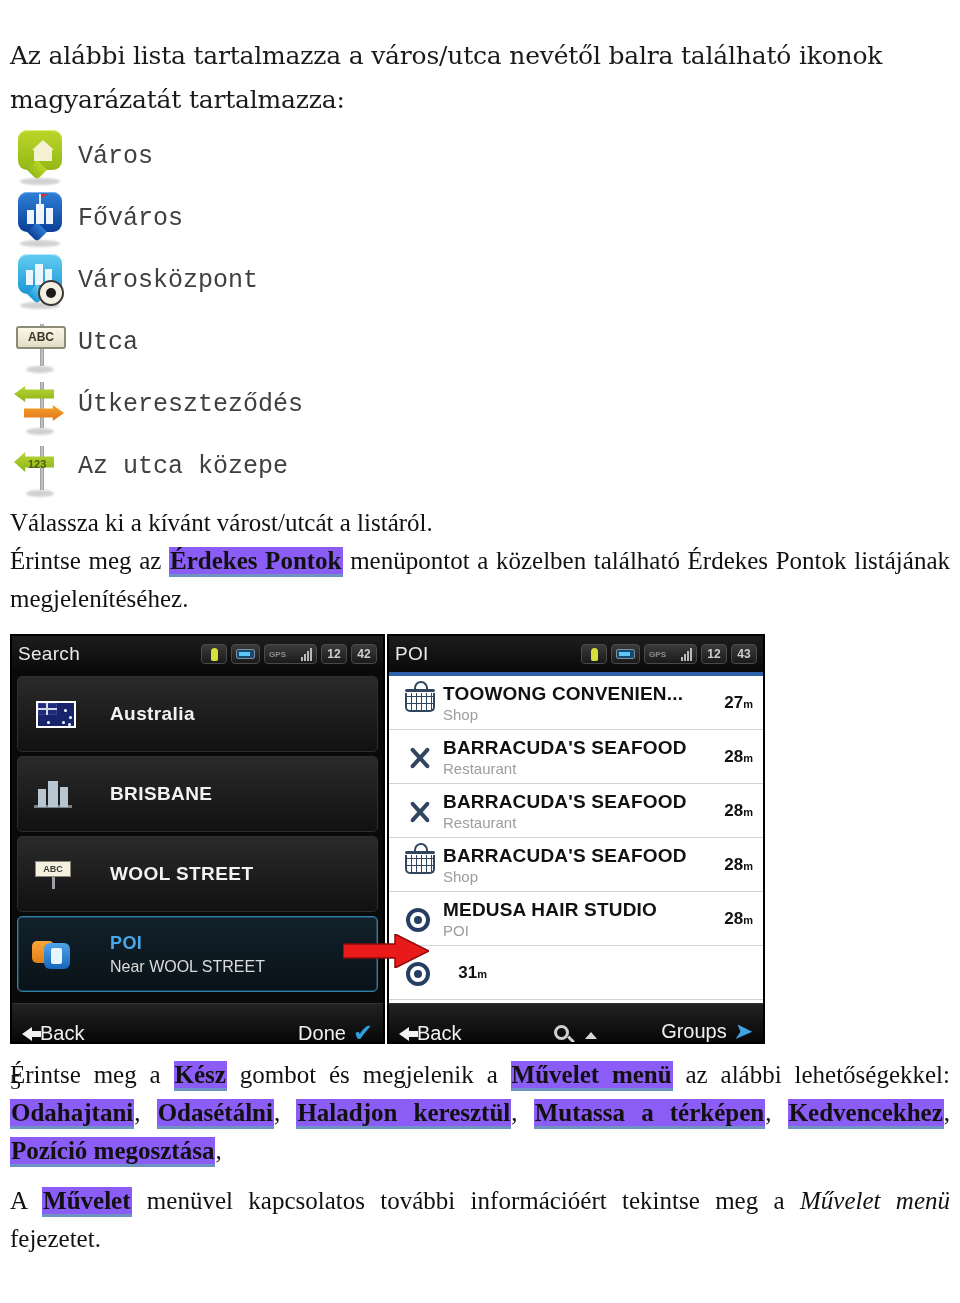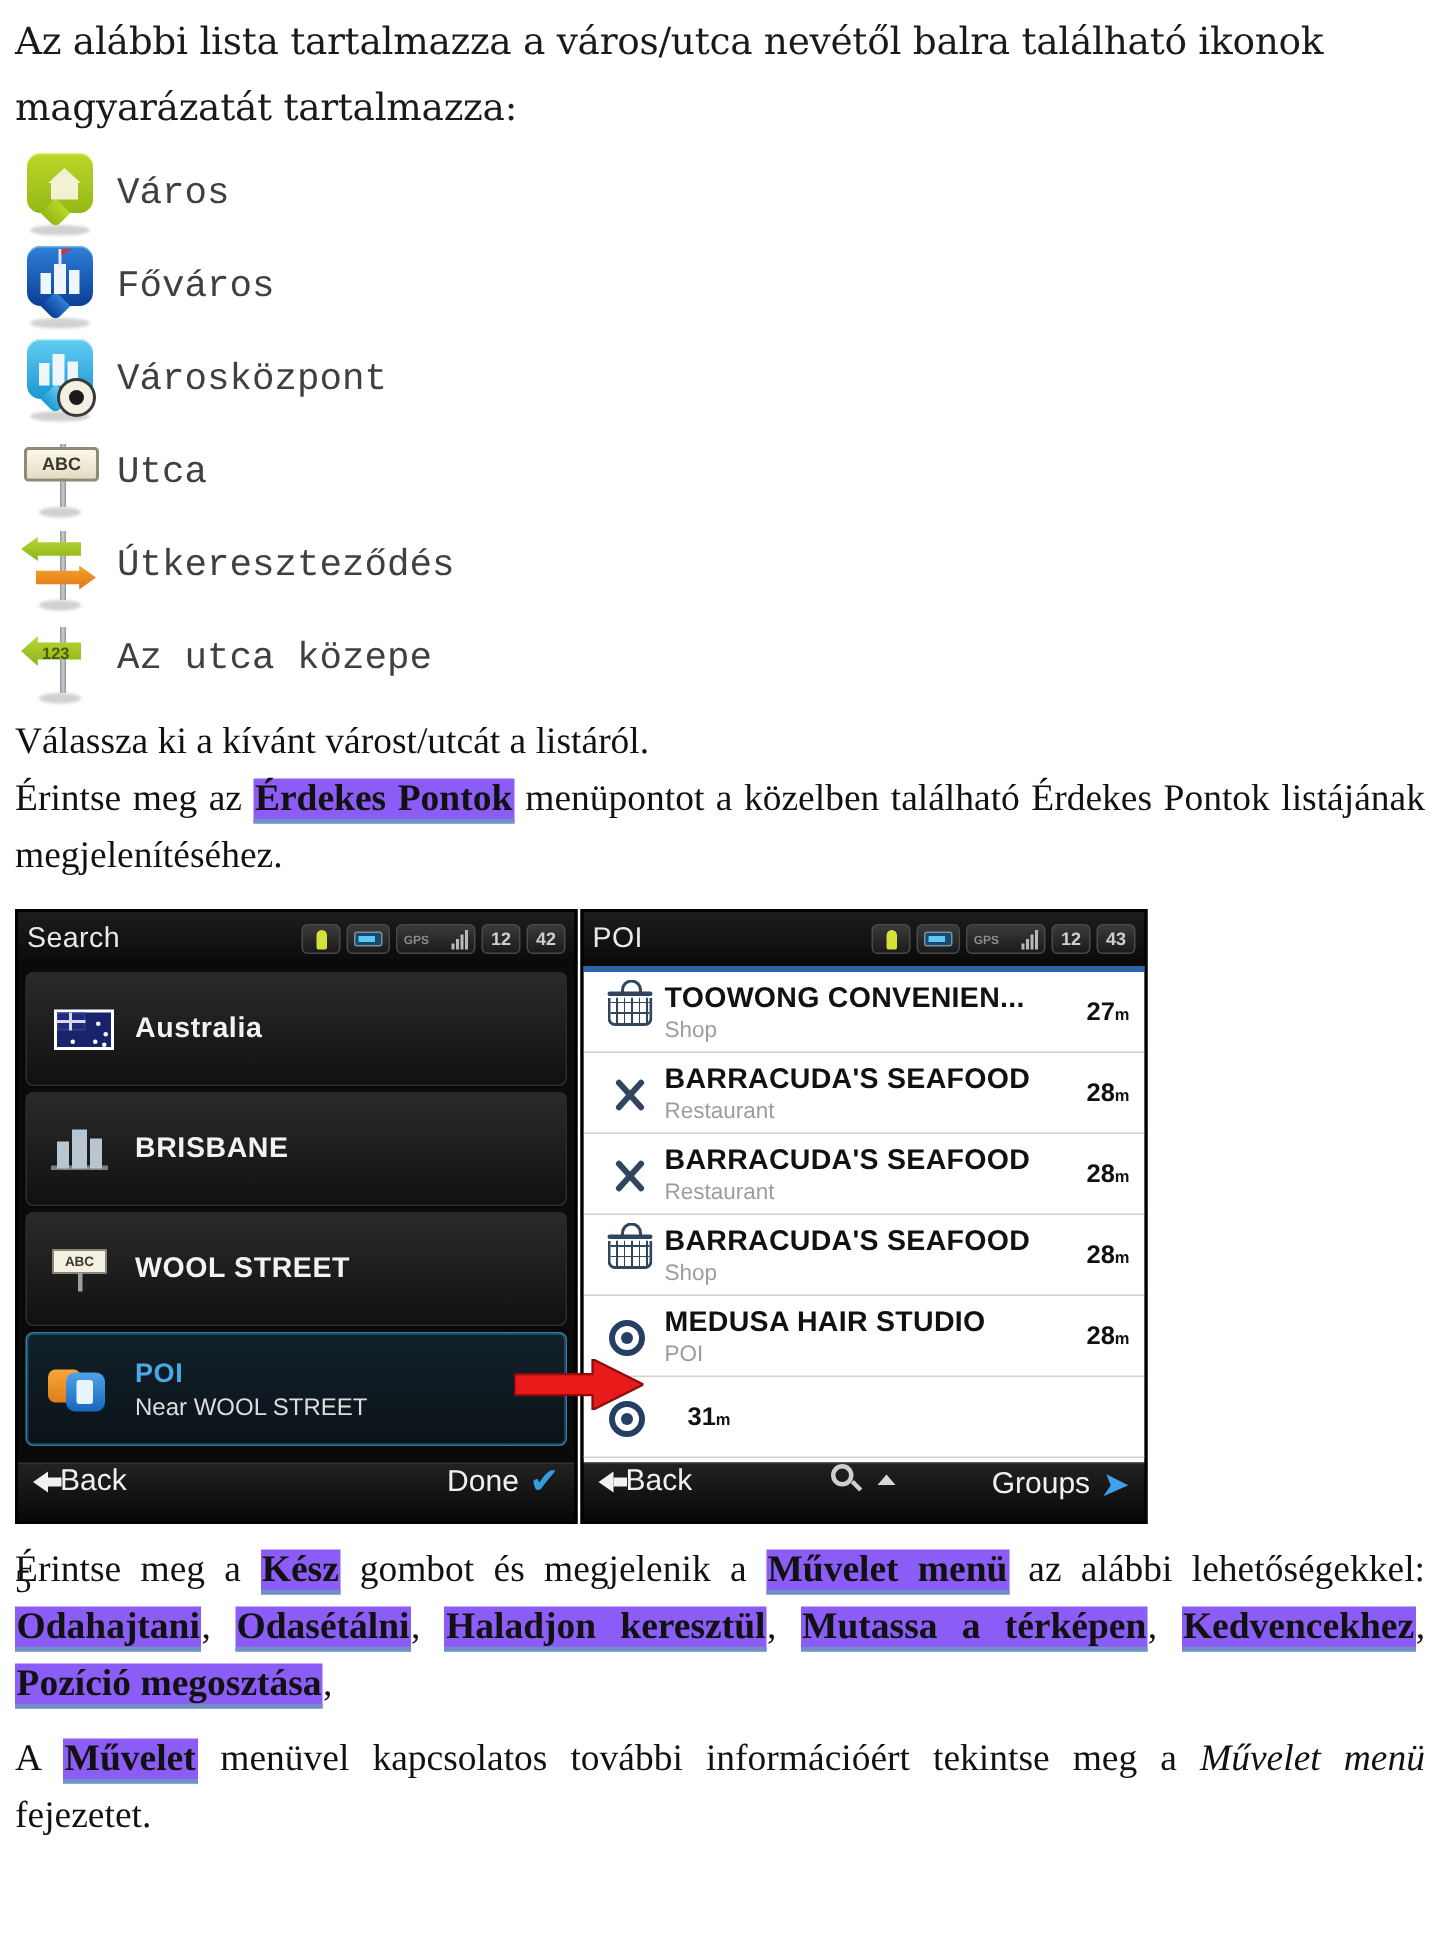--- a/index.html
+++ b/index.html
@@ -15,20 +15,21 @@
     color: #000000;
     overflow: hidden;
   }
 
   .page {
     position: relative;
     width: 960px;
     height: 1077px;
     box-sizing: border-box;
     padding: 0 10px;
+    margin-top: 28px;
   }
 
   
   #intro-heading {
     font-family: "DejaVu Serif", "Liberation Serif", serif;
     font-size: 25px;
     line-height: 44px;
     color: #1a1a1a;
     padding-top: 6px;
     letter-spacing: -0.2px;
@@ -319,20 +320,21 @@
     height: 76px;
     margin-bottom: 4px;
     border-radius: 5px;
     background: linear-gradient(#2a2a2a, #111111);
     display: flex;
     align-items: center;
     padding-left: 12px;
     box-sizing: border-box;
     border: 1px solid #2e2e2e;
     position: relative;
+    gap: 20px;
   }
   .dark-row.selected {
     background: linear-gradient(#12212b, #0a1218);
     border: 1px solid #2e7fa8;
     box-shadow: 0 0 0 1px rgba(60,150,200,0.35) inset;
   }
   .dark-row-icon {
     width: 52px; min-width: 52px;
     height: 46px;
     position: relative;
@@ -436,21 +438,21 @@
     width: 11px; height: 16px;
     background: #e8f4fb;
     border-radius: 2px;
   }
 
   .dev-footer {
     height: 41px;
     background: linear-gradient(#222222, #050505);
     border-top: 1px solid #333;
     display: flex;
-    align-items: flex-start;
+    align-items: flex-end;
     justify-content: space-between;
     padding: 0 10px;
     color: #f0f0f0;
     font-size: 20px;
     position: relative;
   }
   .foot-left { display: flex; align-items: center; gap: 8px; }
   .foot-right { display: flex; align-items: center; gap: 7px; }
   .back-arrow {
     width: 0; height: 0;

